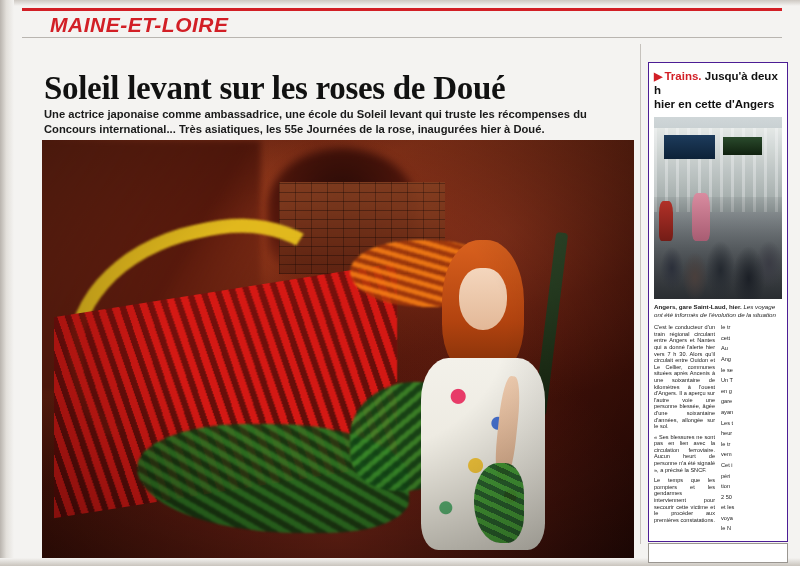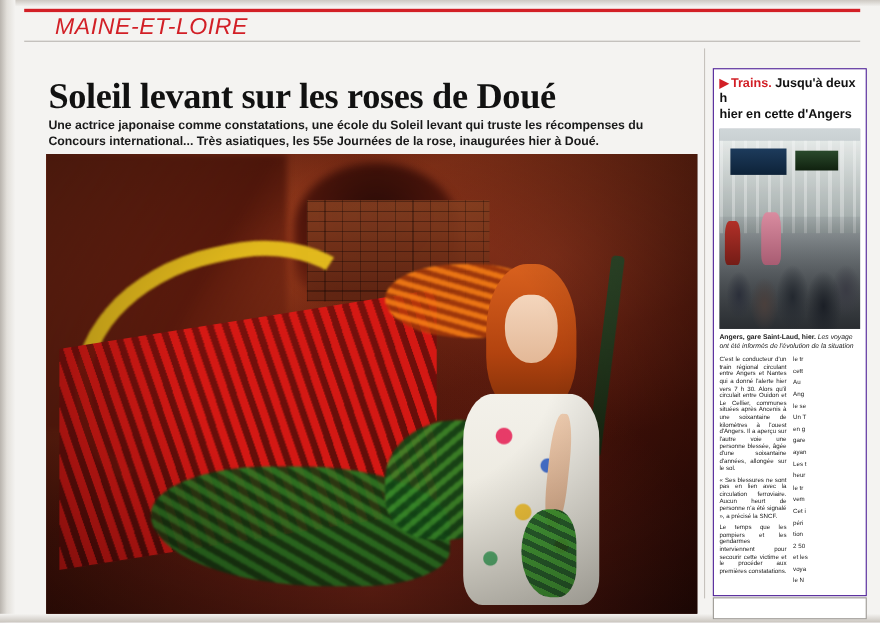--- a/index.html
+++ b/index.html
@@ -54,21 +54,21 @@
     left: 0; top: 0;
     width: 760px;
     height: 3px;
     background: #d21f26;
   }
   .section-title {
     position: absolute;
     left: 28px;
     top: 5px;
     font-family: "Liberation Sans", sans-serif;
-    font-weight: normal;
+    font-weight: bold;
     font-style: italic;
     font-size: 21px;
     letter-spacing: 0.5px;
     color: #d21f26;
   }
   .section-rule-bottom {
     position: absolute;
     left: 0; top: 29px;
     width: 760px;
     height: 1px;
@@ -437,21 +437,21 @@
   <div class="scan-left-edge"></div>
   <div class="scan-bottom-edge"></div>
 
   <div class="section-band">
     <div class="section-rule-top"></div>
     <div class="section-title">MAINE-ET-LOIRE</div>
     <div class="section-rule-bottom"></div>
   </div>
 
   <h1 class="headline">Soleil levant sur les roses de Doué</h1>
-  <p class="standfirst">Une actrice japonaise comme constatations, une école du Soleil levant qui truste les récompenses du Concours international... Très asiatiques, les 55e Journées de la rose, inaugurées hier à Doué.</p>
+  <p class="standfirst">Une actrice japonaise comme ambassadrice, une école du Soleil levant qui truste les récompenses du Concours international... Très asiatiques, les 55e Journées de la rose, inaugurées hier à Doué.</p>
 
   <div class="main-photo">
     <div class="photo-bg"></div>
     <div class="cave-wall-left"></div>
     <div class="cave-arch"></div>
     <div class="brick-patch"></div>
     <div class="yellow-swirl"></div>
     <div class="red-rose-field"></div>
     <div class="orange-bouquet"></div>
     <div class="green-foliage-1"></div>

